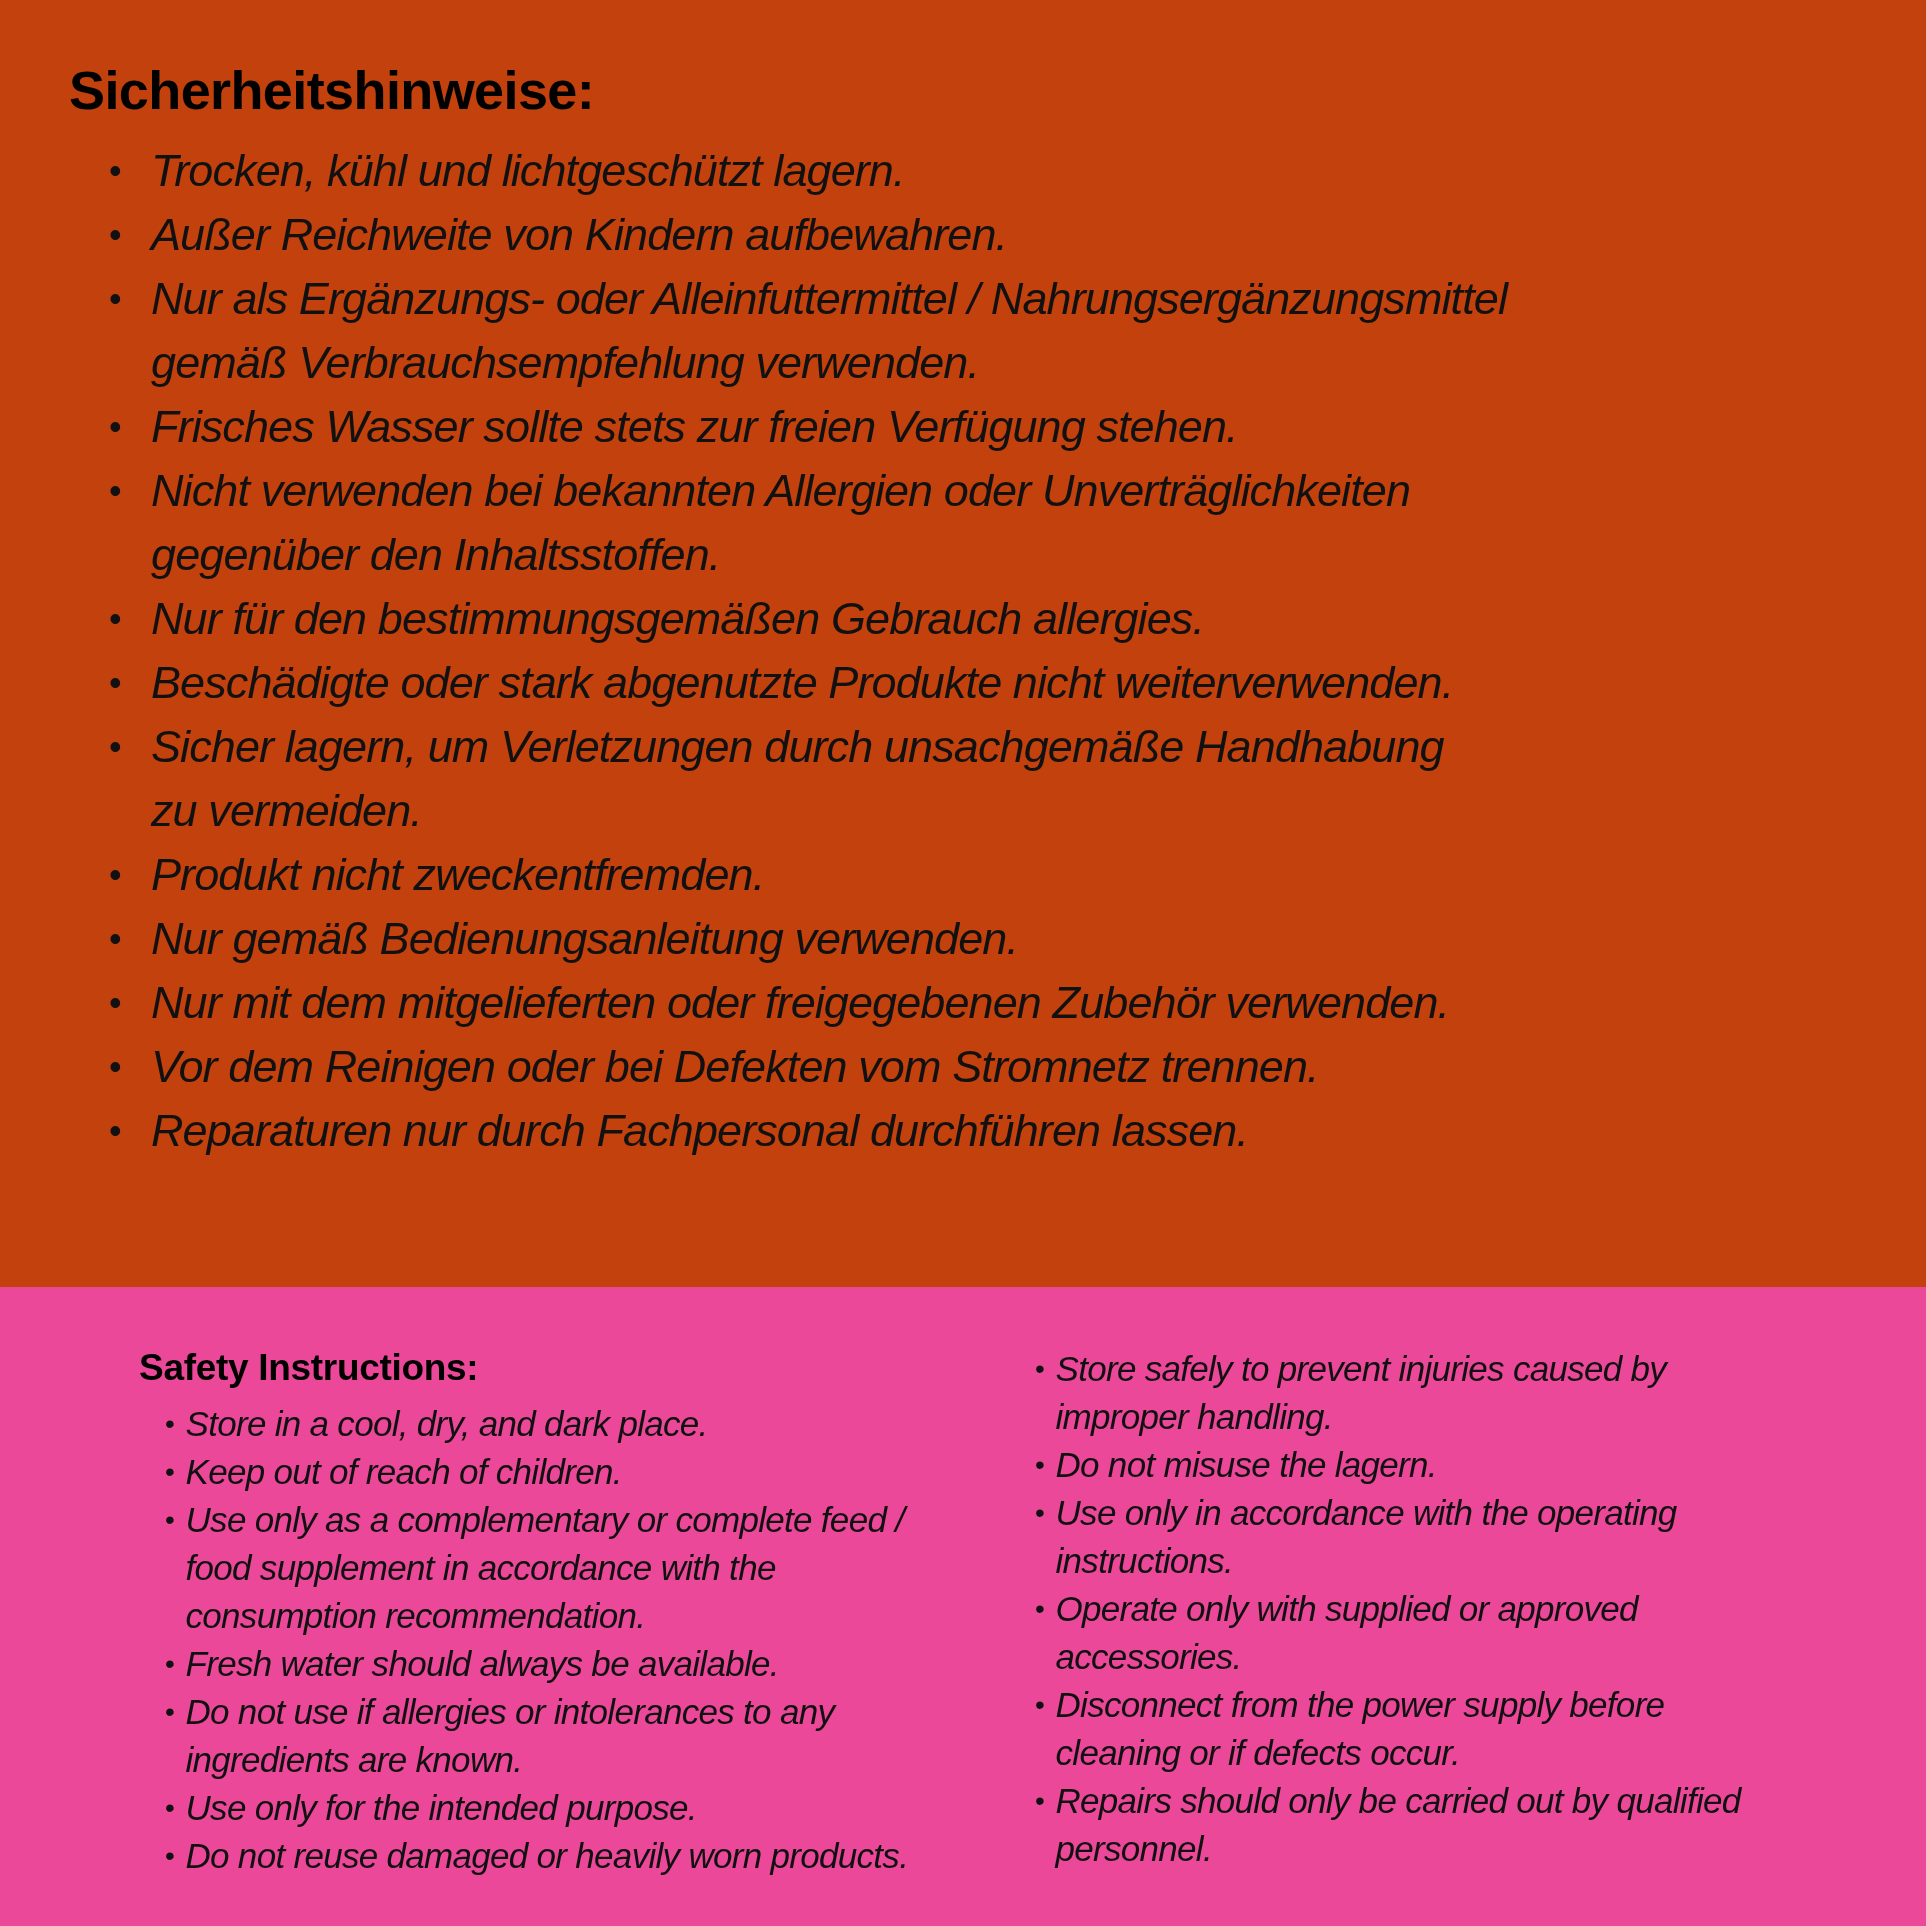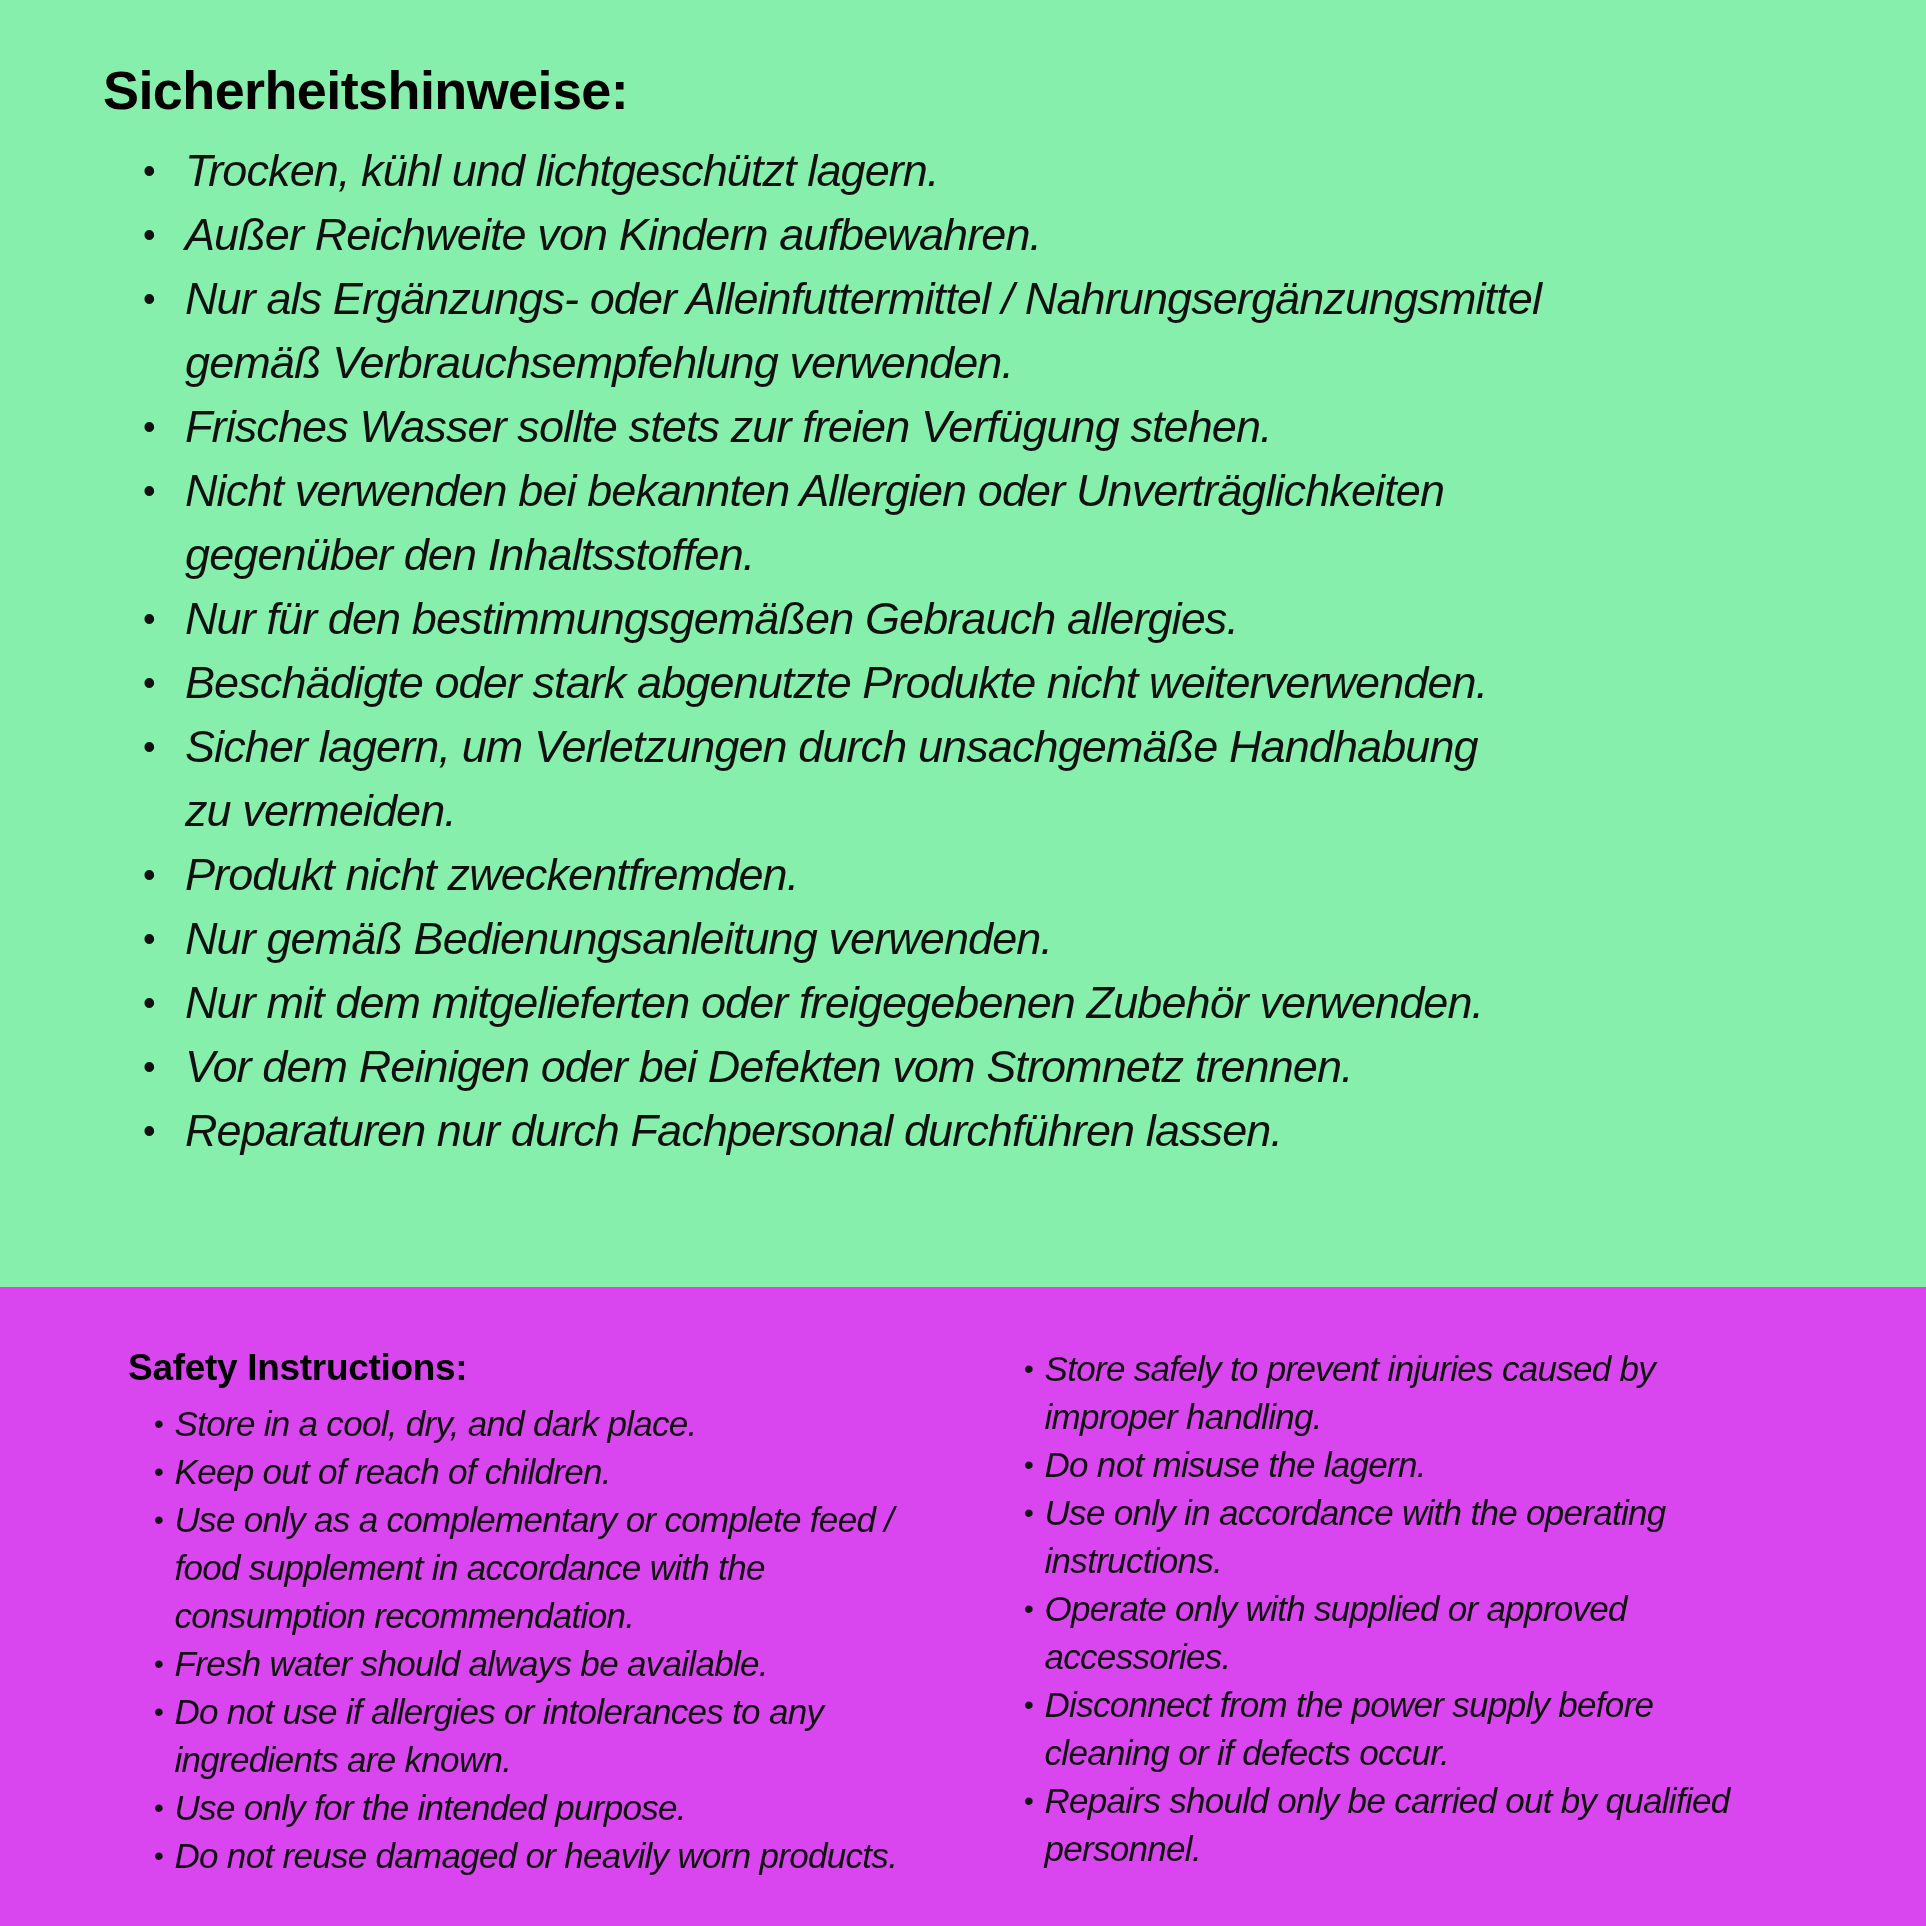--- a/index.html
+++ b/index.html
@@ -8,22 +8,22 @@
     background: #ffffff;
   }
   body {
     font-family: "Liberation Sans", "DejaVu Sans", sans-serif;
     color: #111111;
     overflow: hidden;
   }
   .section-de {
     box-sizing: border-box;
     height: 1287px;
-    padding: 58px 39px 0 103px;
-    background: #86efac;
+    padding: 58px 39px 0 69px;
+    background: #c2410c;
   }
   .de-heading {
     font-size: 54px;
     font-weight: 700;
     color: #000000;
     line-height: 1.2;
     letter-spacing: -0.6px;
   }
   .de-list {
     margin-top: 16.7px;
@@ -37,23 +37,24 @@
   .dot-de {
     flex: 0 0 42px;
     font-size: 36px;
     line-height: 64px;
   }
   .txt { flex: 1 1 auto; white-space: pre-line; font-style: italic; }
 
   .section-en {
     box-sizing: border-box;
     height: 639px;
-    background: #d946ef;
+    background: #ec4899;
     padding: 58px 26px 0 128px;
     display: flex;
+    justify-content: center;
   }
   .col-left  { flex: 0 0 896px; }
   .col-right { flex: 1 1 auto; max-width: 854px; }
   .en-heading {
     font-size: 37px;
     font-weight: 700;
     color: #000000;
     line-height: 1.25;
     letter-spacing: -0.3px;
   }

